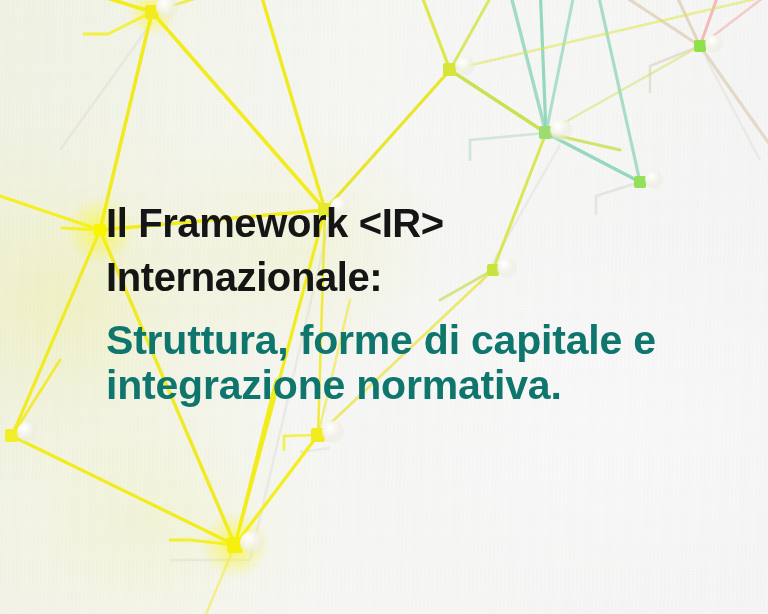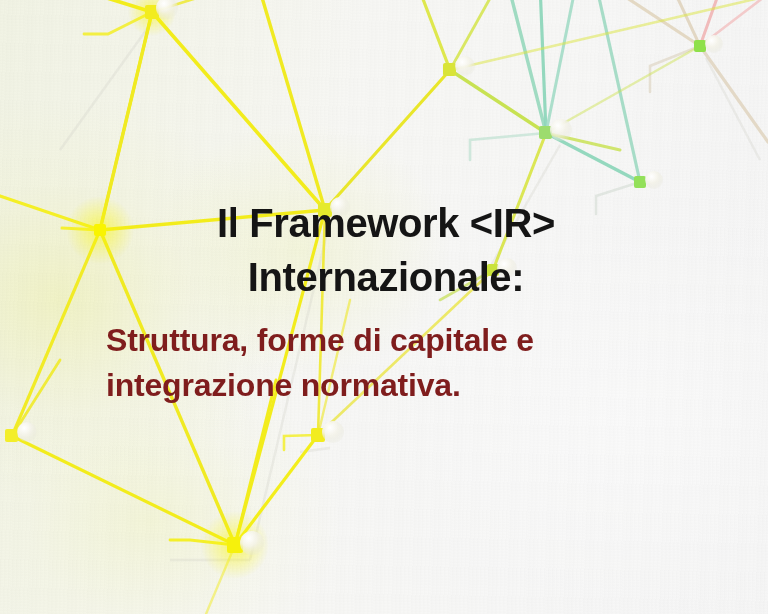--- a/index.html
+++ b/index.html
@@ -54,29 +54,28 @@
     width: 560px;
   }
   .title {
     margin: 0;
     font-size: 40px;
     line-height: 54px;
     font-weight: 700;
     letter-spacing: -0.4px;
     color: #151515;
     white-space: pre-line;
-    text-align: center;
   }
   .subtitle {
     margin: 14px 0 0 0;
-    font-size: 32px;
+    font-size: 41px;
     line-height: 45px;
     font-weight: 600;
     letter-spacing: -0.2px;
-    color: #7f1d1d;
+    color: #0f766e;
     white-space: pre-line;
   }
 </style>
 </head>
 <body>
 
 <div id="slide">
 
   <div class="bg-base"></div>
   <div class="bg-noise"></div>

